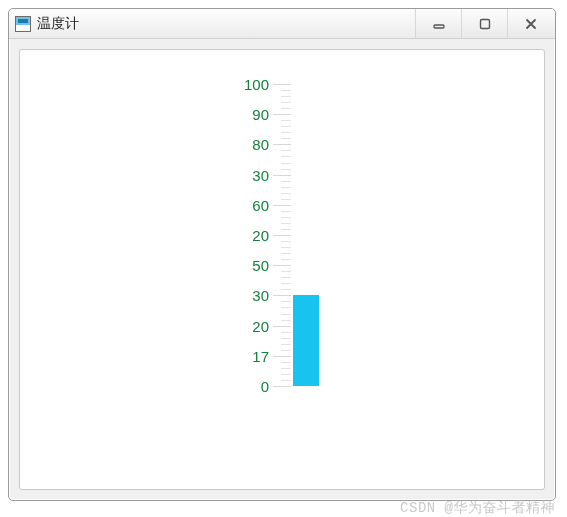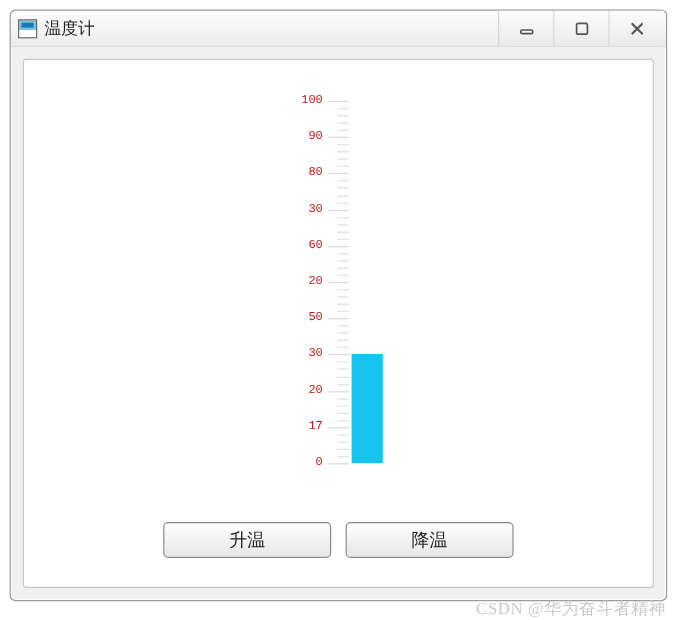--- a/index.html
+++ b/index.html
@@ -101,23 +101,23 @@
     .tick-minor {
       position: absolute;
       right: 0;
       width: 10px;
       border-top: 1px solid #e2e2e2;
     }
     .tick-label {
       position: absolute;
       right: 22px;
       transform: translateY(-50%);
-      font-size: 10px;
-      color: #b91c1c;
-      font-family: Liberation Mono, monospace;
+      font-size: 15px;
+      color: #15803d;
+      font-family: Liberation Sans, sans-serif;
     }
     .tube {
       position: absolute;
       left: 76px;
       top: 4px;
       bottom: 4px;
       width: 26px;
       background: #fff;
     }
     .mercury {
@@ -145,21 +145,21 @@
       color: #222;
       cursor: default;
       font-family: inherit;
     }
     .watermark {
       position: absolute;
       right: 12px;
       bottom: 0px;
       font-size: 14px;
       color: #c9c9c9;
-      font-family: Liberation Serif, serif;
+      font-family: Liberation Mono, monospace;
       letter-spacing: 0.5px;
       text-align: center;
     }
   </style>
 </head>
 <body>
 
 <div class="window">
   <div class="titlebar">
     <span class="app-icon"></span>
@@ -247,20 +247,16 @@
           <div class="tick-minor" style="top: 40.24px;"></div>
           <div class="tick-minor" style="top: 28.16px;"></div>
           <div class="tick-minor" style="top: 22.12px;"></div>
           <div class="tick-minor" style="top: 16.08px;"></div>
           <div class="tick-minor" style="top: 10.04px;"></div>
         </div>
       <div class="tube">
         <div class="mercury" id="mercury" style="height: 30%;"></div>
       </div>
     </div>
-    <div class="buttons">
-      <button class="btn">升温</button>
-      <button class="btn">降温</button>
-    </div>
   </div>
 </div>
 
 <div class="watermark">CSDN @华为奋斗者精神</div>
 
 </body></html>

